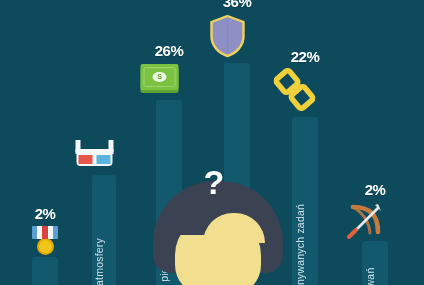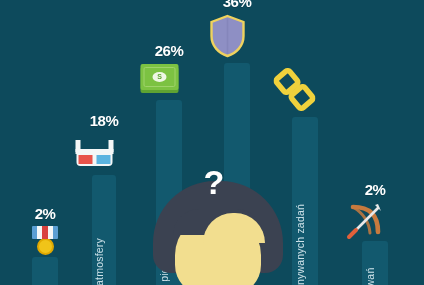--- a/index.html
+++ b/index.html
@@ -121,21 +121,20 @@
       <i style="left:60%;background:#f4f7f7;"></i>
       <i style="left:80%;background:#5b9fd4;"></i>
     </div>
     <div class="medal-disc"></div>
   </div>
 
   <div class="bar" style="left:92px;width:24px;height:110px;">
     <div class="bar-label">sowej atmosfery</div>
   </div>
 
-  <div class="pct" style="left:104px;top:112px;">18%</div>
   <div class="icon" style="left:104px;top:140px;">
     <div class="glasses" style="margin-left:-19px;">
       <div class="g-arm" style="left:0;"></div>
       <div class="g-arm" style="right:0;"></div>
       <div class="g-bar"></div>
       <div class="g-lenswrap">
         <div class="g-lens" style="left:2px;background:#e8534a;"></div>
         <div class="g-lens" style="right:2px;background:#5bb4e0;"></div>
       </div>
     </div>
@@ -158,20 +157,21 @@
   <div class="icon" style="left:237px;top:14px;">
     <svg class="shield" viewBox="0 0 38 44" style="margin-left:-19px;">
       <path d="M19 2 L35 8 V22 C35 32 28 39 19 42 C10 39 3 32 3 22 V8 Z" fill="#8e8fc4" stroke="#efd25e" stroke-width="2.4"></path>
       <path d="M19 4.5 V40" stroke="#7e7fb4" stroke-width="1.6" opacity=".55"></path>
     </svg>
   </div>
 
   <div class="bar" style="left:292px;width:26px;height:168px;">
     <div class="bar-label">a sensu wykonywanych zadań</div>
   </div>
+  <div class="pct" style="left:305px;top:48px;">22%</div>
   <div class="icon" style="left:305px;top:68px;">
     <svg class="chain" viewBox="0 0 42 44" style="margin-left:-21px;">
       <g fill="none" stroke="#f0d13c" stroke-width="5.5" stroke-linejoin="round">
         <rect x="5" y="5" width="17" height="17" rx="3" transform="rotate(-40 13.5 13.5)"></rect>
         <rect x="20" y="21" width="17" height="17" rx="3" transform="rotate(-40 28.5 29.5)"></rect>
       </g>
     </svg>
   </div>
 
   <div class="bar" style="left:362px;width:26px;height:44px;">

